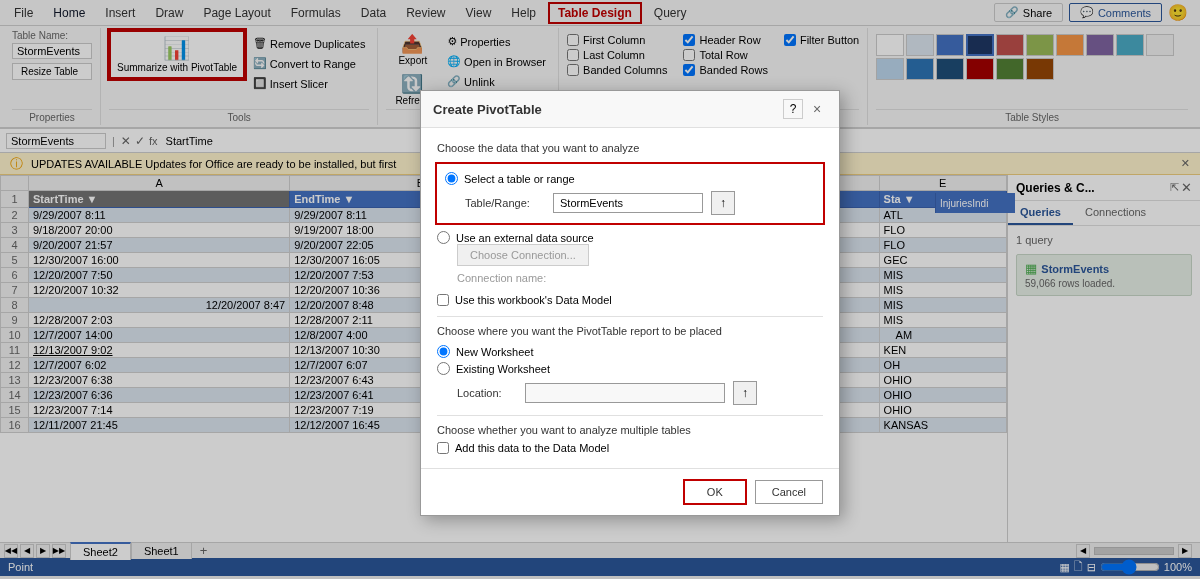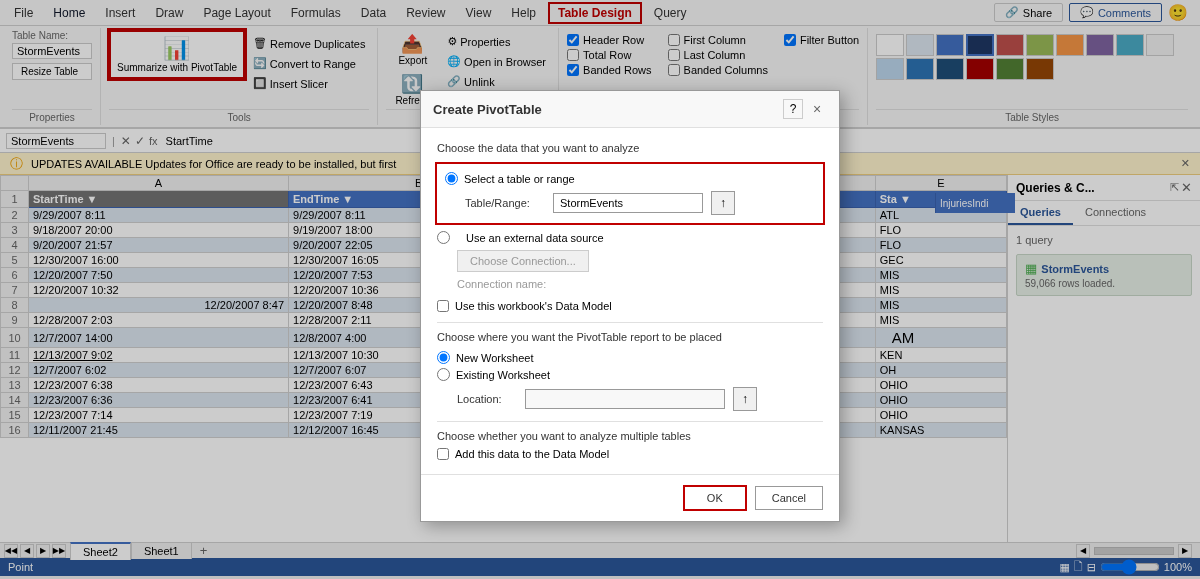--- a/index.html
+++ b/index.html
@@ -96,44 +96,44 @@
           </button>
         </div>
       </div>
       <div style="font-size:10px;color:#666;text-align:center;border-top:1px solid #e0e0e0;padding-top:2px;">External</div>
     </div>
 
     <div style="display:flex;flex-direction:column;padding:2px 8px;border-right:1px solid #e0e0e0;min-width:180px;">
       <div style="display:flex;gap:16px;flex:1;padding-top:4px;">
         <div style="display:flex;flex-direction:column;gap:3px;">
           <label style="display:flex;align-items:center;gap:4px;font-size:11px;cursor:pointer;">
+            <input type="checkbox" style="width: 12px; height: 12px;">
+            <span>First Column</span>
+          </label>
+          <label style="display:flex;align-items:center;gap:4px;font-size:11px;cursor:pointer;">
+            <input type="checkbox" style="width: 12px; height: 12px;">
+            <span>Last Column</span>
+          </label>
+          <label style="display:flex;align-items:center;gap:4px;font-size:11px;cursor:pointer;">
+            <input type="checkbox" style="width: 12px; height: 12px;">
+            <span>Banded Columns</span>
+          </label>
+        </div>
+        <div style="display:flex;flex-direction:column;gap:3px;">
+          <label style="display:flex;align-items:center;gap:4px;font-size:11px;cursor:pointer;">
             <input type="checkbox" checked="" style="width: 12px; height: 12px;">
             <span>Header Row</span>
           </label>
           <label style="display:flex;align-items:center;gap:4px;font-size:11px;cursor:pointer;">
             <input type="checkbox" style="width: 12px; height: 12px;">
             <span>Total Row</span>
           </label>
           <label style="display:flex;align-items:center;gap:4px;font-size:11px;cursor:pointer;">
             <input type="checkbox" checked="" style="width: 12px; height: 12px;">
             <span>Banded Rows</span>
-          </label>
-        </div>
-        <div style="display:flex;flex-direction:column;gap:3px;">
-          <label style="display:flex;align-items:center;gap:4px;font-size:11px;cursor:pointer;">
-            <input type="checkbox" style="width: 12px; height: 12px;">
-            <span>First Column</span>
-          </label>
-          <label style="display:flex;align-items:center;gap:4px;font-size:11px;cursor:pointer;">
-            <input type="checkbox" style="width: 12px; height: 12px;">
-            <span>Last Column</span>
-          </label>
-          <label style="display:flex;align-items:center;gap:4px;font-size:11px;cursor:pointer;">
-            <input type="checkbox" style="width: 12px; height: 12px;">
-            <span>Banded Columns</span>
           </label>
         </div>
         <div style="display:flex;flex-direction:column;gap:3px;">
           <label style="display:flex;align-items:center;gap:4px;font-size:11px;cursor:pointer;">
             <input type="checkbox" checked="" style="width: 12px; height: 12px;">
             <span>Filter Button</span>
           </label>
         </div>
       </div>
       <div style="font-size:10px;color:#666;text-align:center;border-top:1px solid #e0e0e0;padding-top:2px;">Table Style Options</div>
@@ -263,21 +263,21 @@
               <td style="border: 1px solid rgb(208, 208, 208); padding: 1px 4px; white-space: nowrap; overflow: hidden; max-width: 120px; font-size: 11px;">12561</td>
               <td style="border: 1px solid rgb(208, 208, 208); padding: 1px 4px; white-space: nowrap; overflow: hidden; max-width: 120px; font-size: 11px;">68846</td>
               <td style="border: 1px solid rgb(208, 208, 208); padding: 1px 4px; white-space: nowrap; overflow: hidden; max-width: 120px; font-size: 11px;">MIS</td>
             </tr>
             <tr style="background: rgb(220, 230, 241);">
               <td style="background: rgb(242, 242, 242); border: 1px solid rgb(208, 208, 208); text-align: center; color: rgb(102, 102, 102); font-size: 11px;">10</td>
               <td style="border: 1px solid rgb(208, 208, 208); padding: 1px 4px; white-space: nowrap; overflow: hidden; max-width: 120px; font-size: 11px;">12/7/2007 14:00</td>
               <td style="border: 1px solid rgb(208, 208, 208); padding: 1px 4px; white-space: nowrap; overflow: hidden; max-width: 120px; font-size: 11px;">12/8/2007 4:00</td>
               <td style="border: 1px solid rgb(208, 208, 208); padding: 1px 4px; white-space: nowrap; overflow: hidden; max-width: 120px; font-size: 11px;">13183</td>
               <td style="border: 1px solid rgb(208, 208, 208); padding: 1px 4px; white-space: nowrap; overflow: hidden; max-width: 120px; font-size: 11px;">73241</td>
-              <td style="border: 1px solid rgb(208, 208, 208); padding: 1px 16px; white-space: nowrap; overflow: hidden; max-width: 120px; font-size: 15px;">AM</td>
+              <td style="border: 1px solid rgb(208, 208, 208); padding: 1px 16px; white-space: nowrap; overflow: hidden; max-width: 120px; font-size: 11px;">AM</td>
             </tr>
             <tr>
               <td style="background: rgb(242, 242, 242); border: 1px solid rgb(208, 208, 208); text-align: center; color: rgb(102, 102, 102); font-size: 11px;">11</td>
               <td style="border: 1px solid rgb(208, 208, 208); padding: 1px 4px; white-space: nowrap; overflow: hidden; max-width: 120px; font-size: 11px; text-decoration: underline;">12/13/2007 9:02</td>
               <td style="border: 1px solid rgb(208, 208, 208); padding: 1px 4px; white-space: nowrap; overflow: hidden; max-width: 120px; font-size: 11px;">12/13/2007 10:30</td>
               <td style="border: 1px solid rgb(208, 208, 208); padding: 1px 4px; white-space: nowrap; overflow: hidden; max-width: 120px; font-size: 11px;">11780</td>
               <td style="border: 1px solid rgb(208, 208, 208); padding: 1px 4px; white-space: nowrap; overflow: hidden; max-width: 120px; font-size: 11px;">64725</td>
               <td style="border: 1px solid rgb(208, 208, 208); padding: 1px 4px; white-space: nowrap; overflow: hidden; max-width: 120px; font-size: 11px;">KEN</td>
             </tr>
             <tr style="background: rgb(220, 230, 241);">
@@ -401,21 +401,21 @@
             <span>Select a table or range</span>
           </label>
           <div style="display:flex;align-items:center;gap:8px;margin-left:20px;">
             <span style="font-size:11px;color:#333;min-width:80px;">Table/Range:</span>
             <input style="border: 1px solid rgb(153, 153, 153); padding: 3px 6px; font-size: 11px; width: 150px;" value="StormEvents">
             <button style="width:24px;height:24px;border:1px solid #999;background:#f0f0f0;cursor:pointer;display:flex;align-items:center;justify-content:center;font-size:12px;">↑</button>
           </div>
         </div>
 
         <div style="margin-bottom:10px;">
-          <label style="display:flex;align-items:center;gap:16px;font-size:11px;cursor:pointer;margin-bottom:6px;">
+          <label style="display:flex;align-items:center;gap:6px;font-size:11px;cursor:pointer;">
             <input type="radio" name="datasource" style="width: 13px; height: 13px;">
             <span>Use an external data source</span>
           </label>
           <div style="margin-left:20px;">
             <button style="background:#f0f0f0;color:#999;border:1px solid #ccc;padding:4px 12px;font-size:11px;cursor:not-allowed;margin-bottom:6px;">Choose Connection...</button>
             <div style="font-size:11px;color:#999;">Connection name:</div>
           </div>
         </div>
 
         <label style="display:flex;align-items:center;gap:6px;font-size:11px;cursor:pointer;margin-bottom:10px;margin-left:0;">

